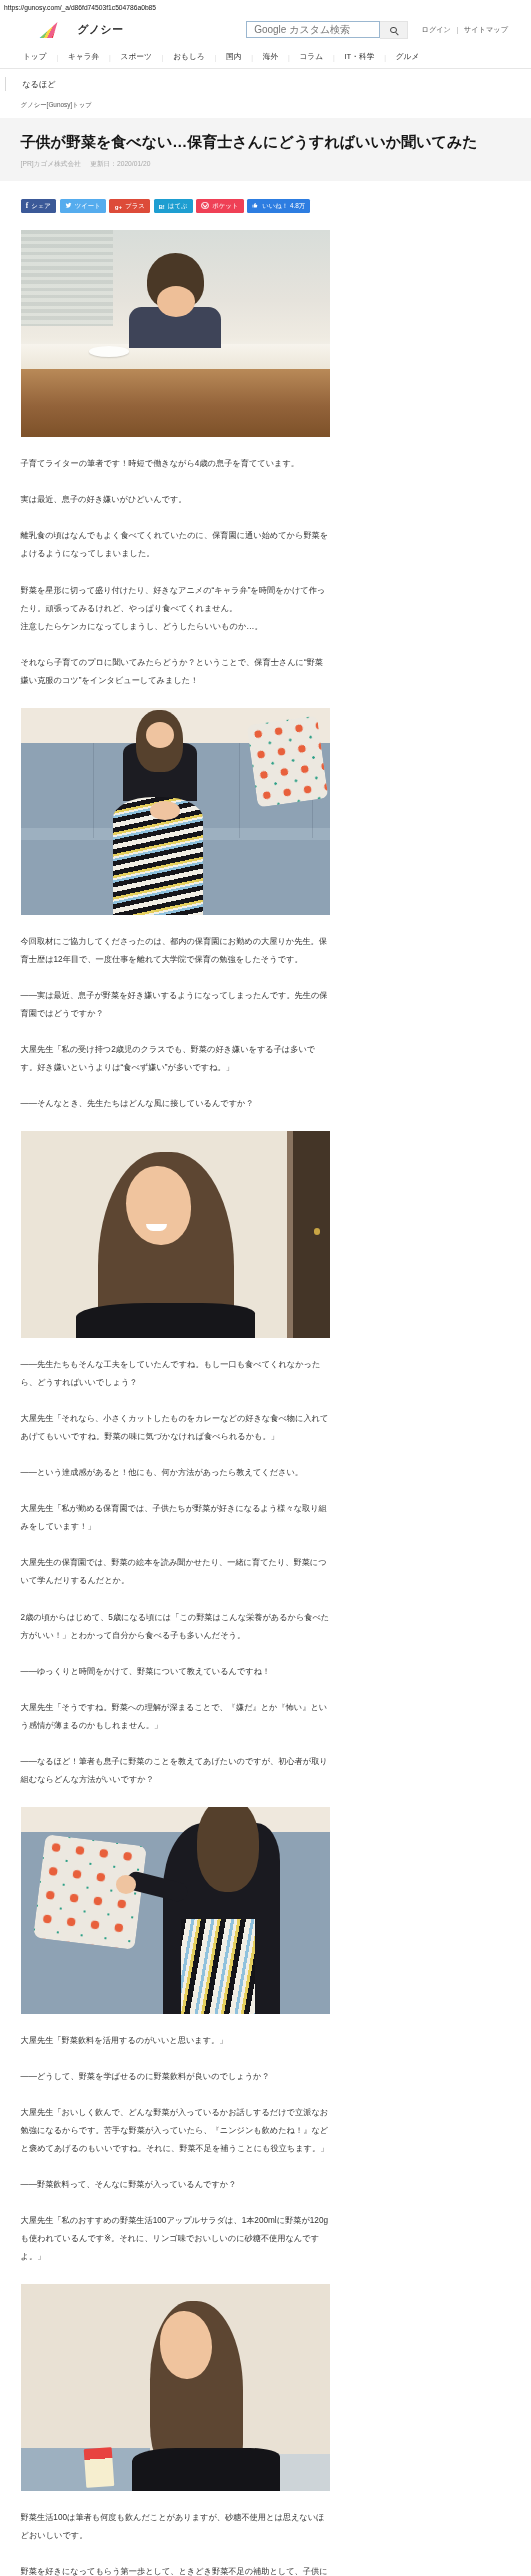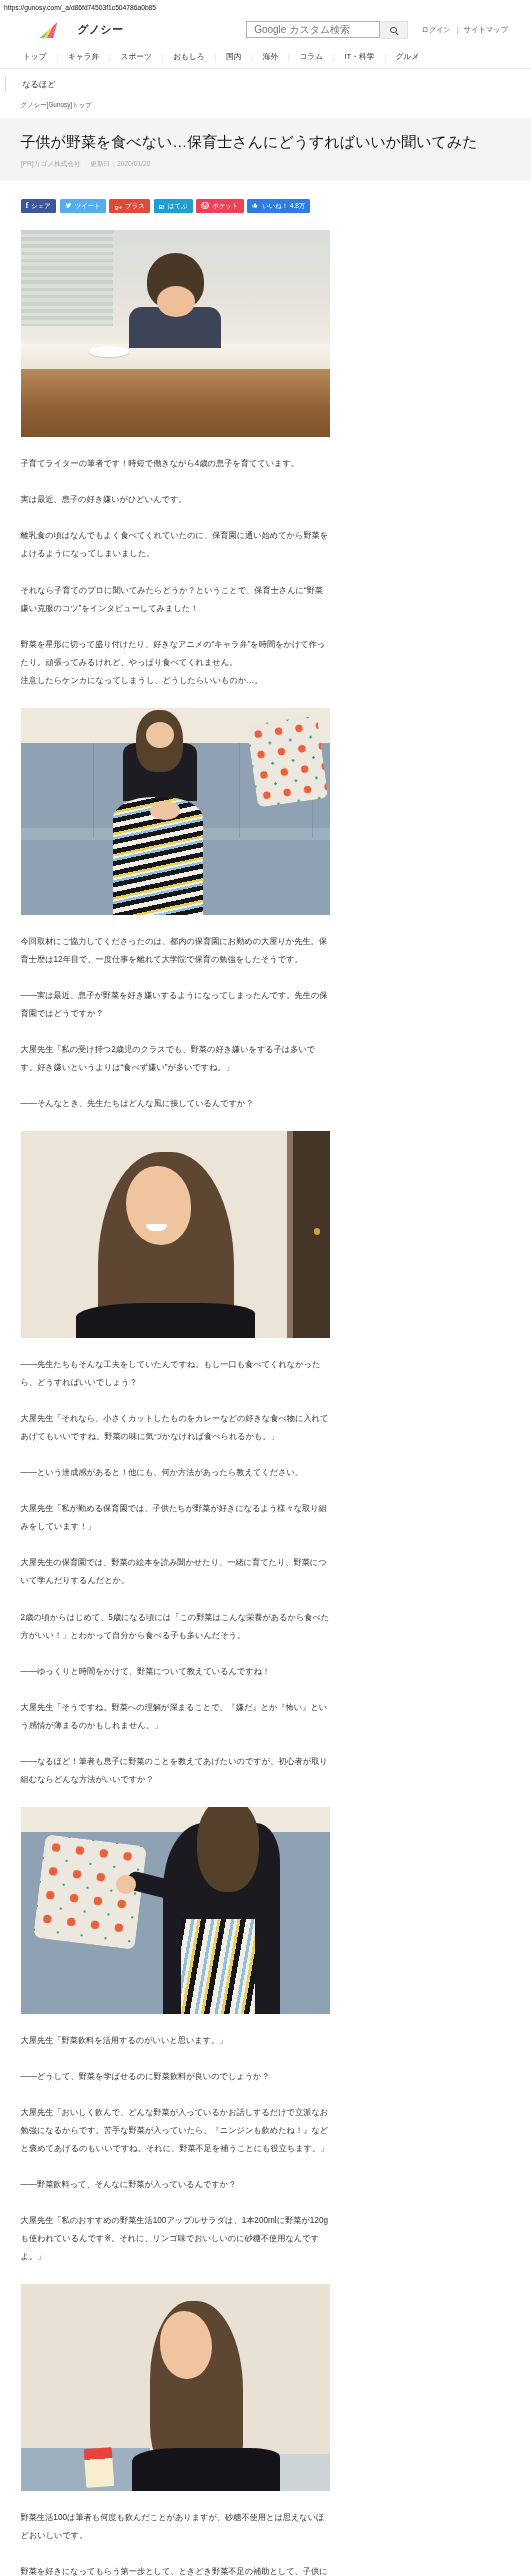--- a/index.html
+++ b/index.html
@@ -26,21 +26,21 @@
   .main-nav{padding:5.7px 0 5.7px 23px;border-bottom:0.5px solid #e6e6e6;font-size:7.7px;color:#333;display:flex;align-items:center}
   .nav-item{cursor:pointer}
   .nav-sep{color:#ddd;margin:0 9.8px;font-size:6.7px}
 
   
   .ranking{margin:8.2px 0 0 5.2px;border-left:1.5px solid #d8d8d8;padding:1.5px 0 1.5px 16px;font-size:8.2px;color:#333}
   .breadcrumb{margin:10.3px 0 7.2px 20.6px;font-size:6.4px;color:#555}
 
   
   .title-band{background:#f4f4f4;padding:14px 20.6px 12.4px}
-  .article-title{font-size:15px;font-weight:normal;color:#151515;margin:0;line-height:1.35}
+  .article-title{font-size:15px;font-weight:bold;color:#151515;margin:0;line-height:1.35}
   .article-meta{margin-top:7.7px;font-size:6.7px;color:#a9a9a9;display:flex;gap:9.3px}
 
   
   .content{margin-left:20.6px;width:309px}
 
   
   .share-row{display:flex;gap:3.6px;margin:18.5px 0 5.2px}
   .sbtn{height:13.4px;padding:0 5.2px;border-radius:1.5px;color:#fff;font-size:6.4px;display:flex;align-items:center;gap:3.1px}
   .sbtn .svgic{width:6.7px;height:6.7px}
   .ic-f{font-weight:bold;font-size:7.2px;font-family:"Liberation Serif",serif}
@@ -183,23 +183,23 @@
         <div class="sh s-blinds"></div>
         <div class="sh s-table"></div>
         <div class="sh s-body"></div>
         <div class="sh s-hair"></div>
         <div class="sh s-face"></div>
         <div class="sh s-bowl"></div>
       </div>
       <p class="para">子育てライターの筆者です！時短で働きながら4歳の息子を育てています。</p>
       <p class="para">実は最近、息子の好き嫌いがひどいんです。</p>
       <p class="para">離乳食の頃はなんでもよく食べてくれていたのに、保育園に通い始めてから野菜をよけるようになってしまいました。</p>
-      <p class="para">それなら子育てのプロに聞いてみたらどうか？ということで、保育士さんに“野菜嫌い克服のコツ”をインタビューしてみました！</p>
       <p class="para">野菜を星形に切って盛り付けたり、好きなアニメの“キャラ弁”を時間をかけて作ったり。頑張ってみるけれど、やっぱり食べてくれません。
 注意したらケンカになってしまうし、どうしたらいいものか…。</p>
+      <p class="para">それなら子育てのプロに聞いてみたらどうか？ということで、保育士さんに“野菜嫌い克服のコツ”をインタビューしてみました！</p>
       <div class="photo photo-2">
         <div class="sh s-seam"></div>
         <div class="sh s-cushion"></div>
         <div class="sh s-body"></div>
         <div class="sh s-skirt"></div>
         <div class="sh s-hair"></div>
         <div class="sh s-face"></div>
         <div class="sh s-hands"></div>
       </div>
       <p class="para">今回取材にご協力してくださったのは、都内の保育園にお勤めの大屋りか先生。保育士歴は12年目で、一度仕事を離れて大学院で保育の勉強をしたそうです。</p>

